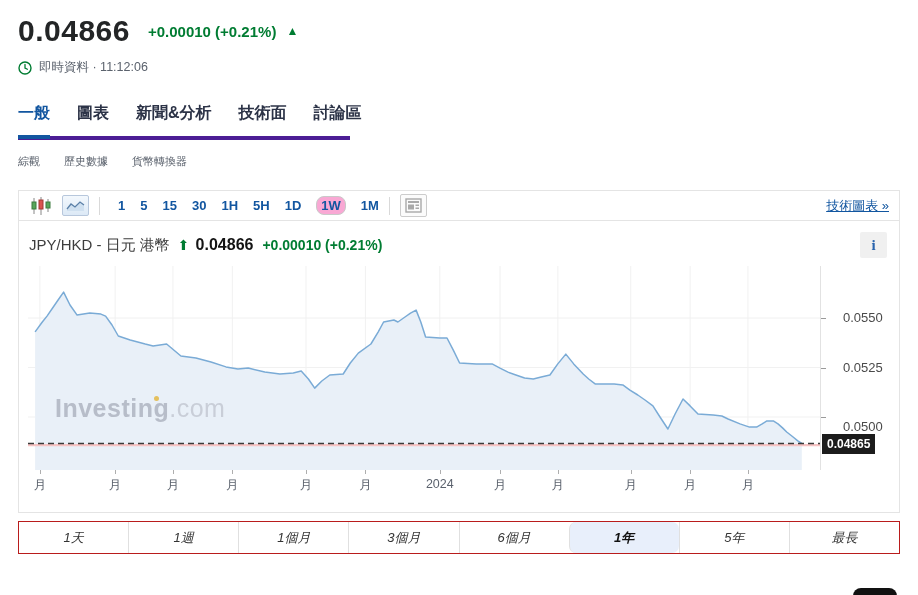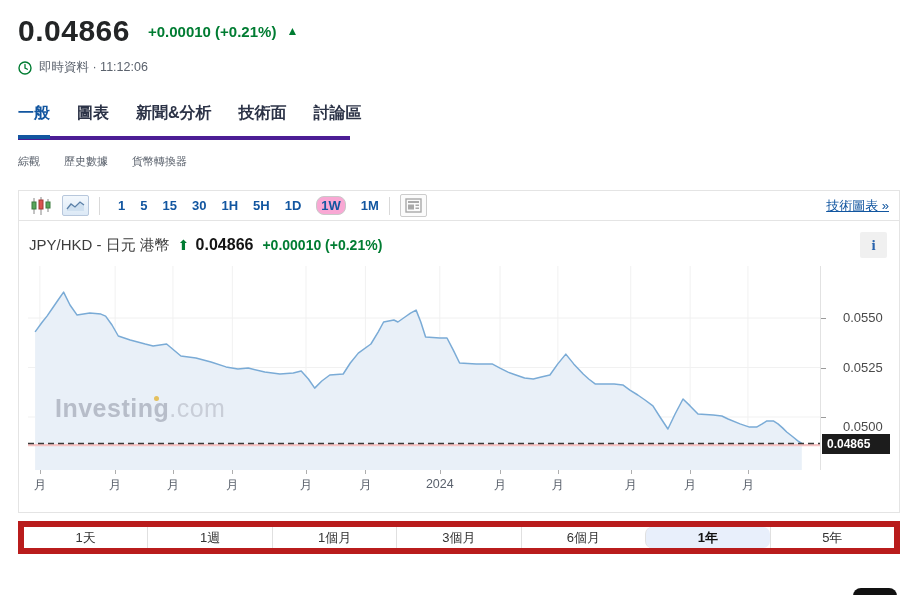--- a/index.html
+++ b/index.html
@@ -49,35 +49,35 @@
   .info-btn { width: 27px; height: 26px; background: #f0f0f0; border-radius: 2px; margin-right: 2px;
     display: flex; align-items: center; justify-content: center; cursor: pointer;
     font-family: "Liberation Serif","DejaVu Serif",serif; font-weight: bold; font-size: 15px; color: #2a64ad; }
 
   .chart-area { position: relative; height: 204px; }
   .plot-svg { position: absolute; left: 9px; top: 0; }
   .y-axis { position: absolute; left: 801px; top: 0; width: 79px; height: 100%; border-left: 1px solid #e2e2e2; }
   .y-tick { position: absolute; left: 22px; font-size: 13px; color: #4a4a4a; }
   .y-tick-dash { position: absolute; left: 0; width: 5px; height: 1px; background: #9a9a9a; }
   .price-tag { position: absolute; left: 1px; background: #1c1c1c; color: #fff; font-size: 12px;
-    font-weight: bold; padding: 3px 20px 3px 5px; }
+    font-weight: bold; padding: 3px 5px 3px 5px; }
   .watermark { position: absolute; left: 36px; top: 128px; font-size: 25px; color: #b7bdc9;
     font-weight: bold; letter-spacing: .5px; user-select: none; }
   .watermark .wm-rest { color: #c9ced8; font-weight: normal; }
   .wm-dot { position: absolute; width: 5px; height: 5px; border-radius: 50%; background: #e4c05e;
     left: 99px; top: 2px; }
 
   .x-labels { position: relative; height: 26px; }
   .x-lab { position: absolute; top: 7px; transform: translateX(-50%); font-size: 12.5px; color: #5b626d; }
   .x-tickmark { position: absolute; top: 0; width: 1px; height: 4px; background: #aeaeae; }
   .card-bottom-pad { height: 16px; }
 
   
   .range-row { margin: 8px 18px 0 18px; display: flex; height: 33px;
-    border: 6px solid #b91c1c; background: #fff; }
+    border: 1px solid #b91c1c; background: #fff; font-style: italic; }
   .range-btn { flex: 1; display: flex; align-items: center; justify-content: center;
     font-size: 13px; color: #333; border-left: 1px solid #e0e0e0; cursor: pointer; }
   .range-btn:first-child { border-left: none; }
   .range-btn.active { background: #e8effb; font-weight: bold; color: #111; border-radius: 7px; }
 
   .float-pill { position: fixed; left: 853px; top: 588px; width: 44px; height: 16px;
     background: #111; border-radius: 8px; cursor: pointer; }
 </style>
 </head>
 <body>
@@ -233,15 +233,16 @@
 </div>
 
 <div class="range-row" id="range-row">
     <div class="range-btn">1天</div>
     <div class="range-btn">1週</div>
     <div class="range-btn">1個月</div>
     <div class="range-btn">3個月</div>
     <div class="range-btn">6個月</div>
     <div class="range-btn active">1年</div>
     <div class="range-btn">5年</div>
+    <div class="range-btn">最長</div>
   </div>
 
 <div class="float-pill"></div>
 
 </body></html>

